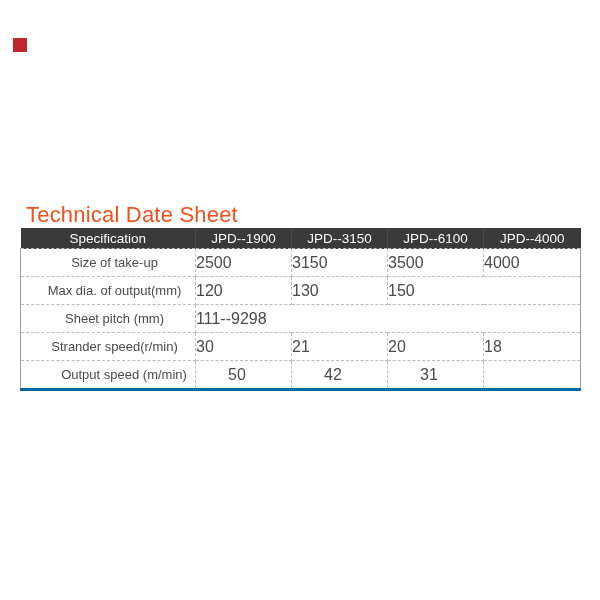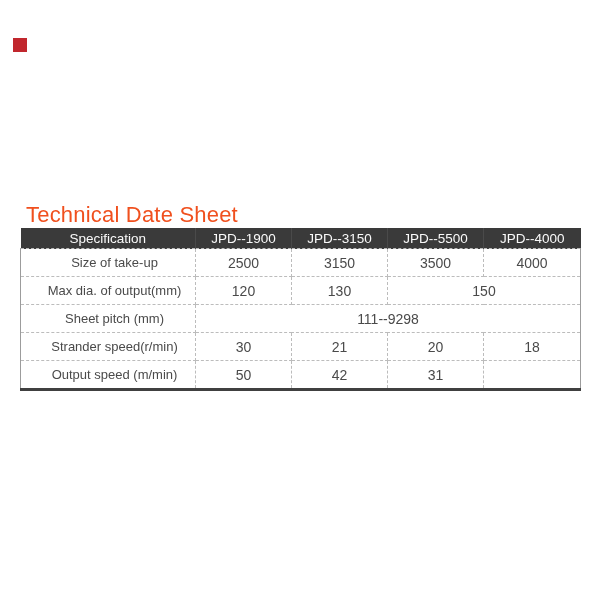--- a/index.html
+++ b/index.html
@@ -41,36 +41,36 @@
     text-align:center;
     padding:0;
     border:0;
   }
   .spec-table th + th{
     border-left:1px solid #4a4a4a;
   }
   .spec-table td{
     height:27px;
     padding:0;
-    font-size:14px;
+    font-size:16px;
     color:#4a4a4a;
-    text-align:center;
+    text-align:left;
     border:1px dashed #bcbcbc;
     background:#ffffff;
     overflow:hidden;
     white-space:nowrap;
   }
   .spec-table td.row-label{
     text-align:center;
     padding-left:13px;
     font-size:13px;
   }
   .spec-table td:first-child{border-left:1px solid #9c9c9c;}
   .spec-table td.last-col{border-right:1px solid #9c9c9c;}
-  .spec-table tr.last-row td{border-bottom:3px solid #404040;}
+  .spec-table tr.last-row td{border-bottom:3px solid #0369a1;padding-left:32px;}
 </style>
 </head>
 <body>
 
 <div class="canvas">
 
   <div class="red-marker"></div>
 
   <h1 class="page-title">Technical Date Sheet</h1>
 
@@ -80,21 +80,21 @@
       <col style="width:96px">
       <col style="width:96px">
       <col style="width:96px">
       <col style="width:97px">
     </colgroup>
     <thead>
       <tr>
         <th>Specification</th>
         <th>JPD--1900</th>
         <th>JPD--3150</th>
-        <th>JPD--5500</th>
+        <th>JPD--6100</th>
         <th class="last-col">JPD--4000</th>
       </tr>
     </thead>
     <tbody>
       <tr>
         <td class="row-label">Size of take-up</td>
         <td>2500</td>
         <td>3150</td>
         <td>3500</td>
         <td class="last-col">4000</td>

